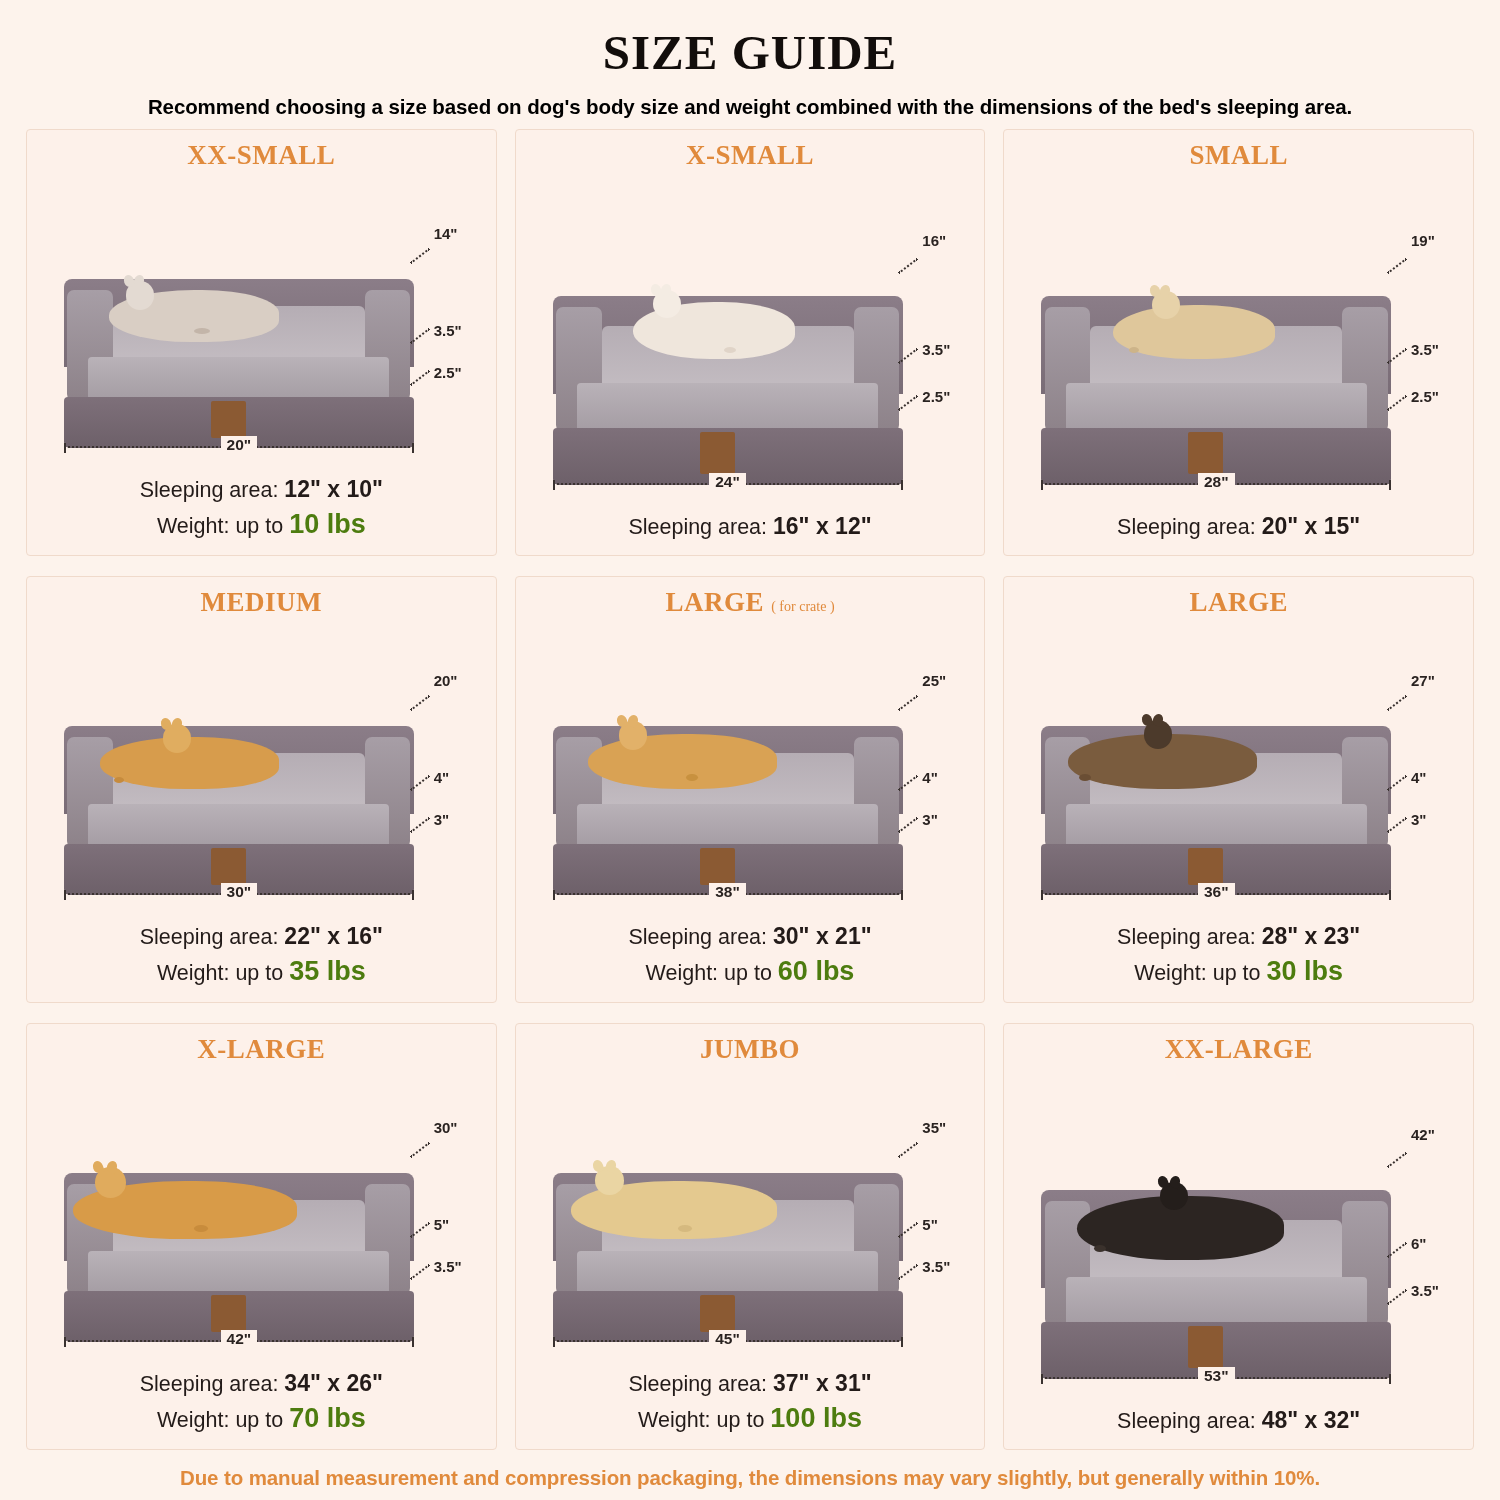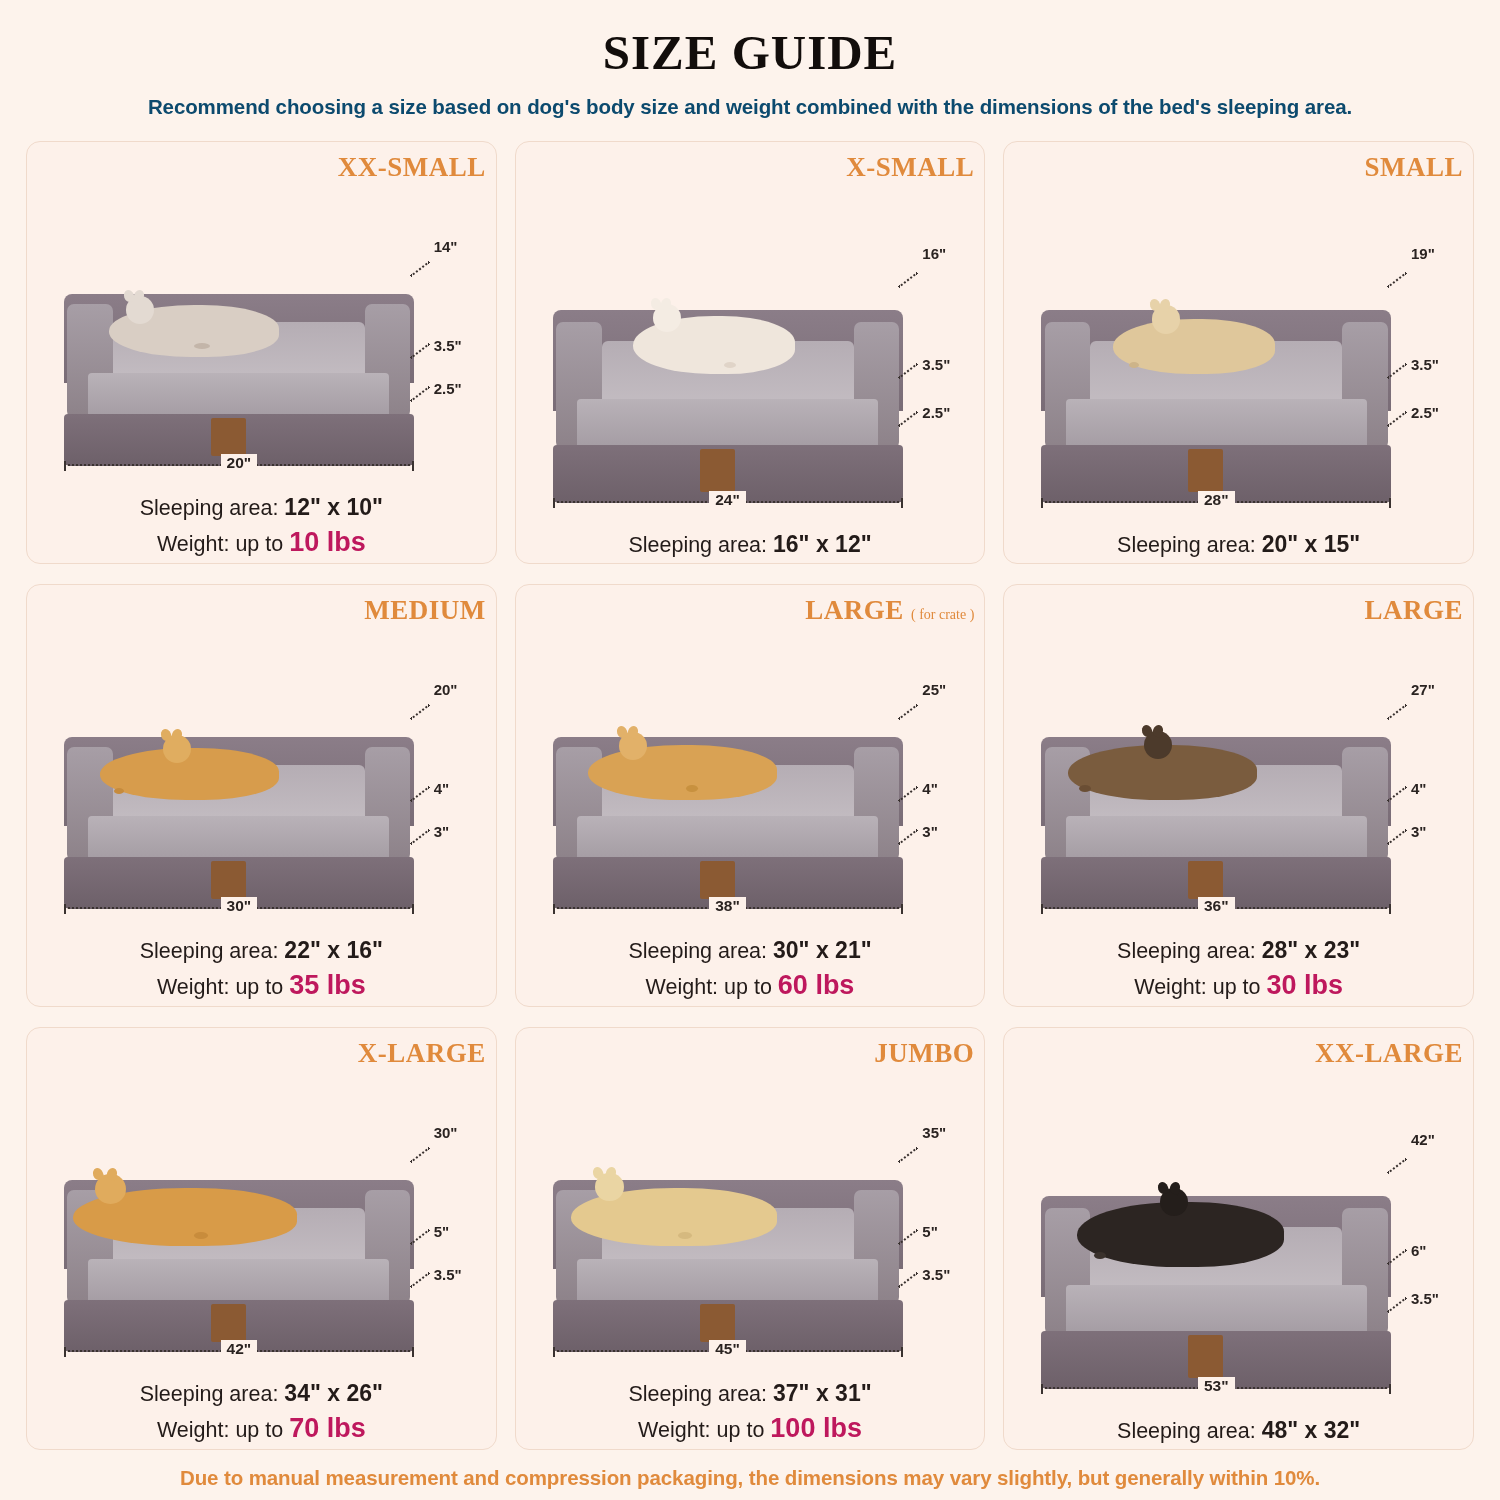--- a/index.html
+++ b/index.html
@@ -22,39 +22,39 @@
     font-weight: bold;
     font-size: 49px;
     letter-spacing: 1px;
     color: #120d0b;
     margin: 8px 0 14px 0;
   }
   .subtitle {
     text-align: center;
     font-size: 20.5px;
     font-weight: bold;
-    color: #0c4a6e;
-    margin-bottom: 22px;
+    color: #000000;
+    margin-bottom: 10px;
     letter-spacing: -0.1px;
   }
   .grid {
     display: grid;
     grid-template-columns: repeat(3, 1fr);
     grid-template-rows: repeat(3, 1fr);
     gap: 20px 18px;
     flex: 1 1 auto;
   }
   .card {
     background: #fdf1ea;
     border: 1.5px solid #f0dacb;
-    border-radius: 14px;
-    padding: 8px 10px 0 10px;
+    border-radius: 4px;
+    padding: 8px 10px 10px 10px;
     display: flex;
     flex-direction: column;
-    align-items: flex-end;
+    align-items: center;
     position: relative;
     overflow: hidden;
   }
   .card-title {
     font-family: "Liberation Serif", serif;
     font-weight: bold;
     font-size: 27px;
     color: #e08a3c;
     letter-spacing: 0.5px;
     margin: 2px 0 2px 0;
@@ -214,21 +214,21 @@
     text-align: center;
     padding-bottom: 2px;
   }
   .spec-line {
     font-size: 21.5px;
     color: #231b19;
     line-height: 1.38;
     white-space: nowrap;
   }
   .spec-line .b { font-weight: bold; font-size: 23px; }
-  .spec-line .w { font-weight: bold; font-size: 27px; color: #be185d; }
+  .spec-line .w { font-weight: bold; font-size: 27px; color: #4d7c0f; }
   .footer {
     text-align: center;
     font-size: 20.5px;
     font-weight: bold;
     color: #e08a3c;
     margin-top: 16px;
     letter-spacing: -0.1px;
   }
 </style>
 </head>

